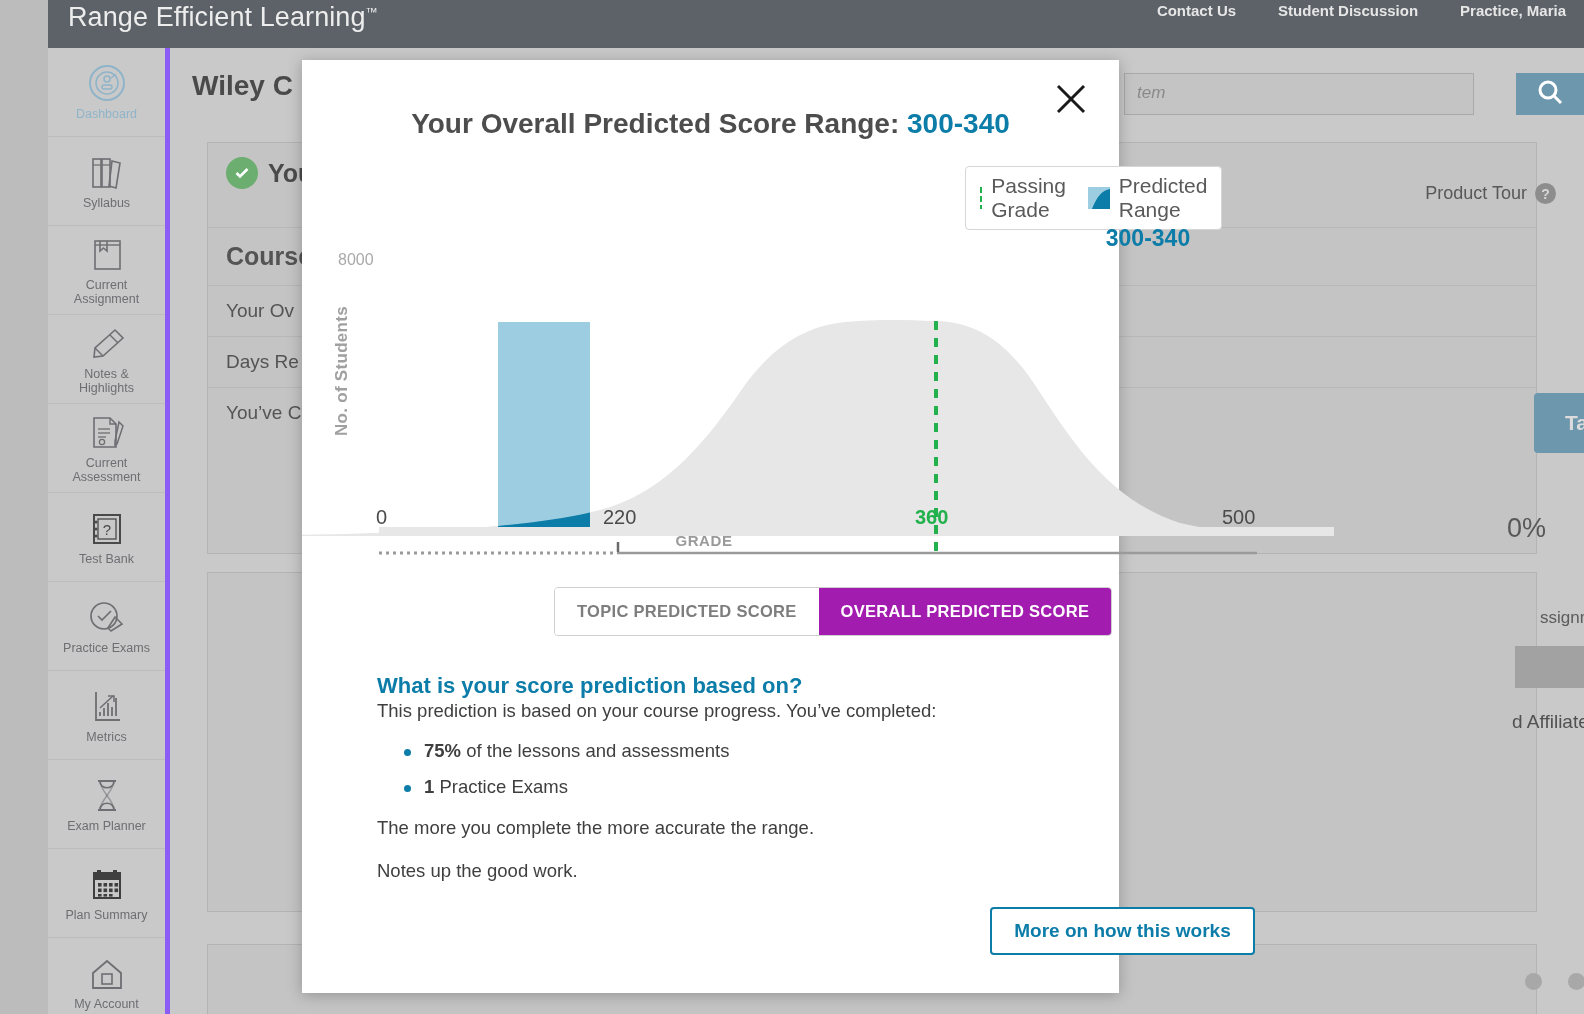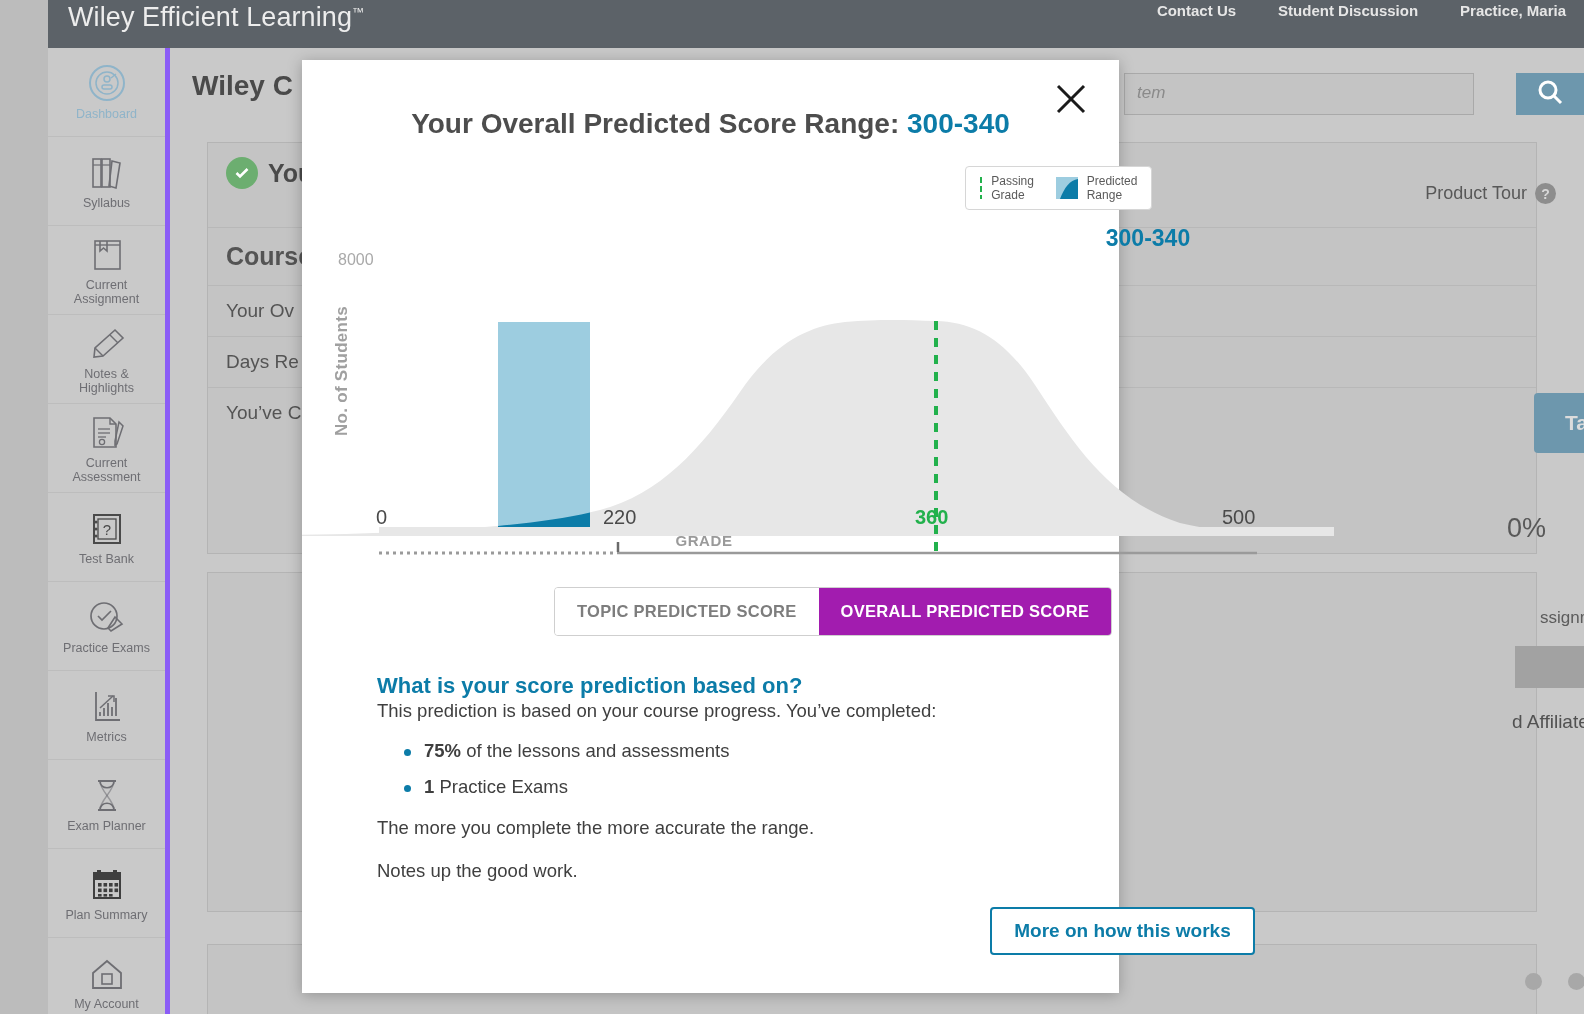--- a/index.html
+++ b/index.html
@@ -159,21 +159,21 @@
     position: absolute; top: 48px; left: 0; width: 100%;
     text-align: center; font-size: 28px; font-weight: bold; color: #4d4d4d;
   }
   .modal-title b { color: #0c7ca8; font-weight: bold; }
 
   .legend {
     position: absolute; left: 663px; top: 106px;
     border: 1px solid #d6d6d6; border-radius: 4px; background: #fff;
     padding: 7px 14px; display: flex; align-items: center; gap: 20px;
   }
-  .legend-item { display: flex; align-items: center; gap: 9px; font-size: 12px; color: #5a5a5a; }
+  .legend-item { display: flex; align-items: center; gap: 9px; font-size: 21px; color: #5a5a5a; }
   .lg-pass { width: 4px; height: 22px; background: repeating-linear-gradient(#22b14c 0 6px, #fff 6px 9px); }
   .lg-pred { width: 22px; height: 22px; }
 
   .chart { position: absolute; left: 0; top: 160px; width: 1032px; height: 340px; }
   .bar-label {
     position: absolute; left: 800px; top: 165px; width: 92px;
     text-align: center; font-size: 23px; font-weight: bold; color: #0c7ca8;
   }
   .y-max {
     position: absolute; left: 36px; top: 191px;
@@ -233,21 +233,21 @@
 <body>
 
 <div id="root">
 
   <div class="app-bg">
 
     <div class="left-strip"></div>
 
     <div class="topbar">
       <div class="brand">
-        <span>Wiley Efficient Learning</span><sup>™</sup>
+        <span>Range Efficient Learning</span><sup>™</sup>
       </div>
       <div class="topnav">
         <span>Contact Us</span>
         <span>Student Discussion</span>
         <span>Practice, Maria</span>
       </div>
     </div>
 
     <div class="sidebar">
 

